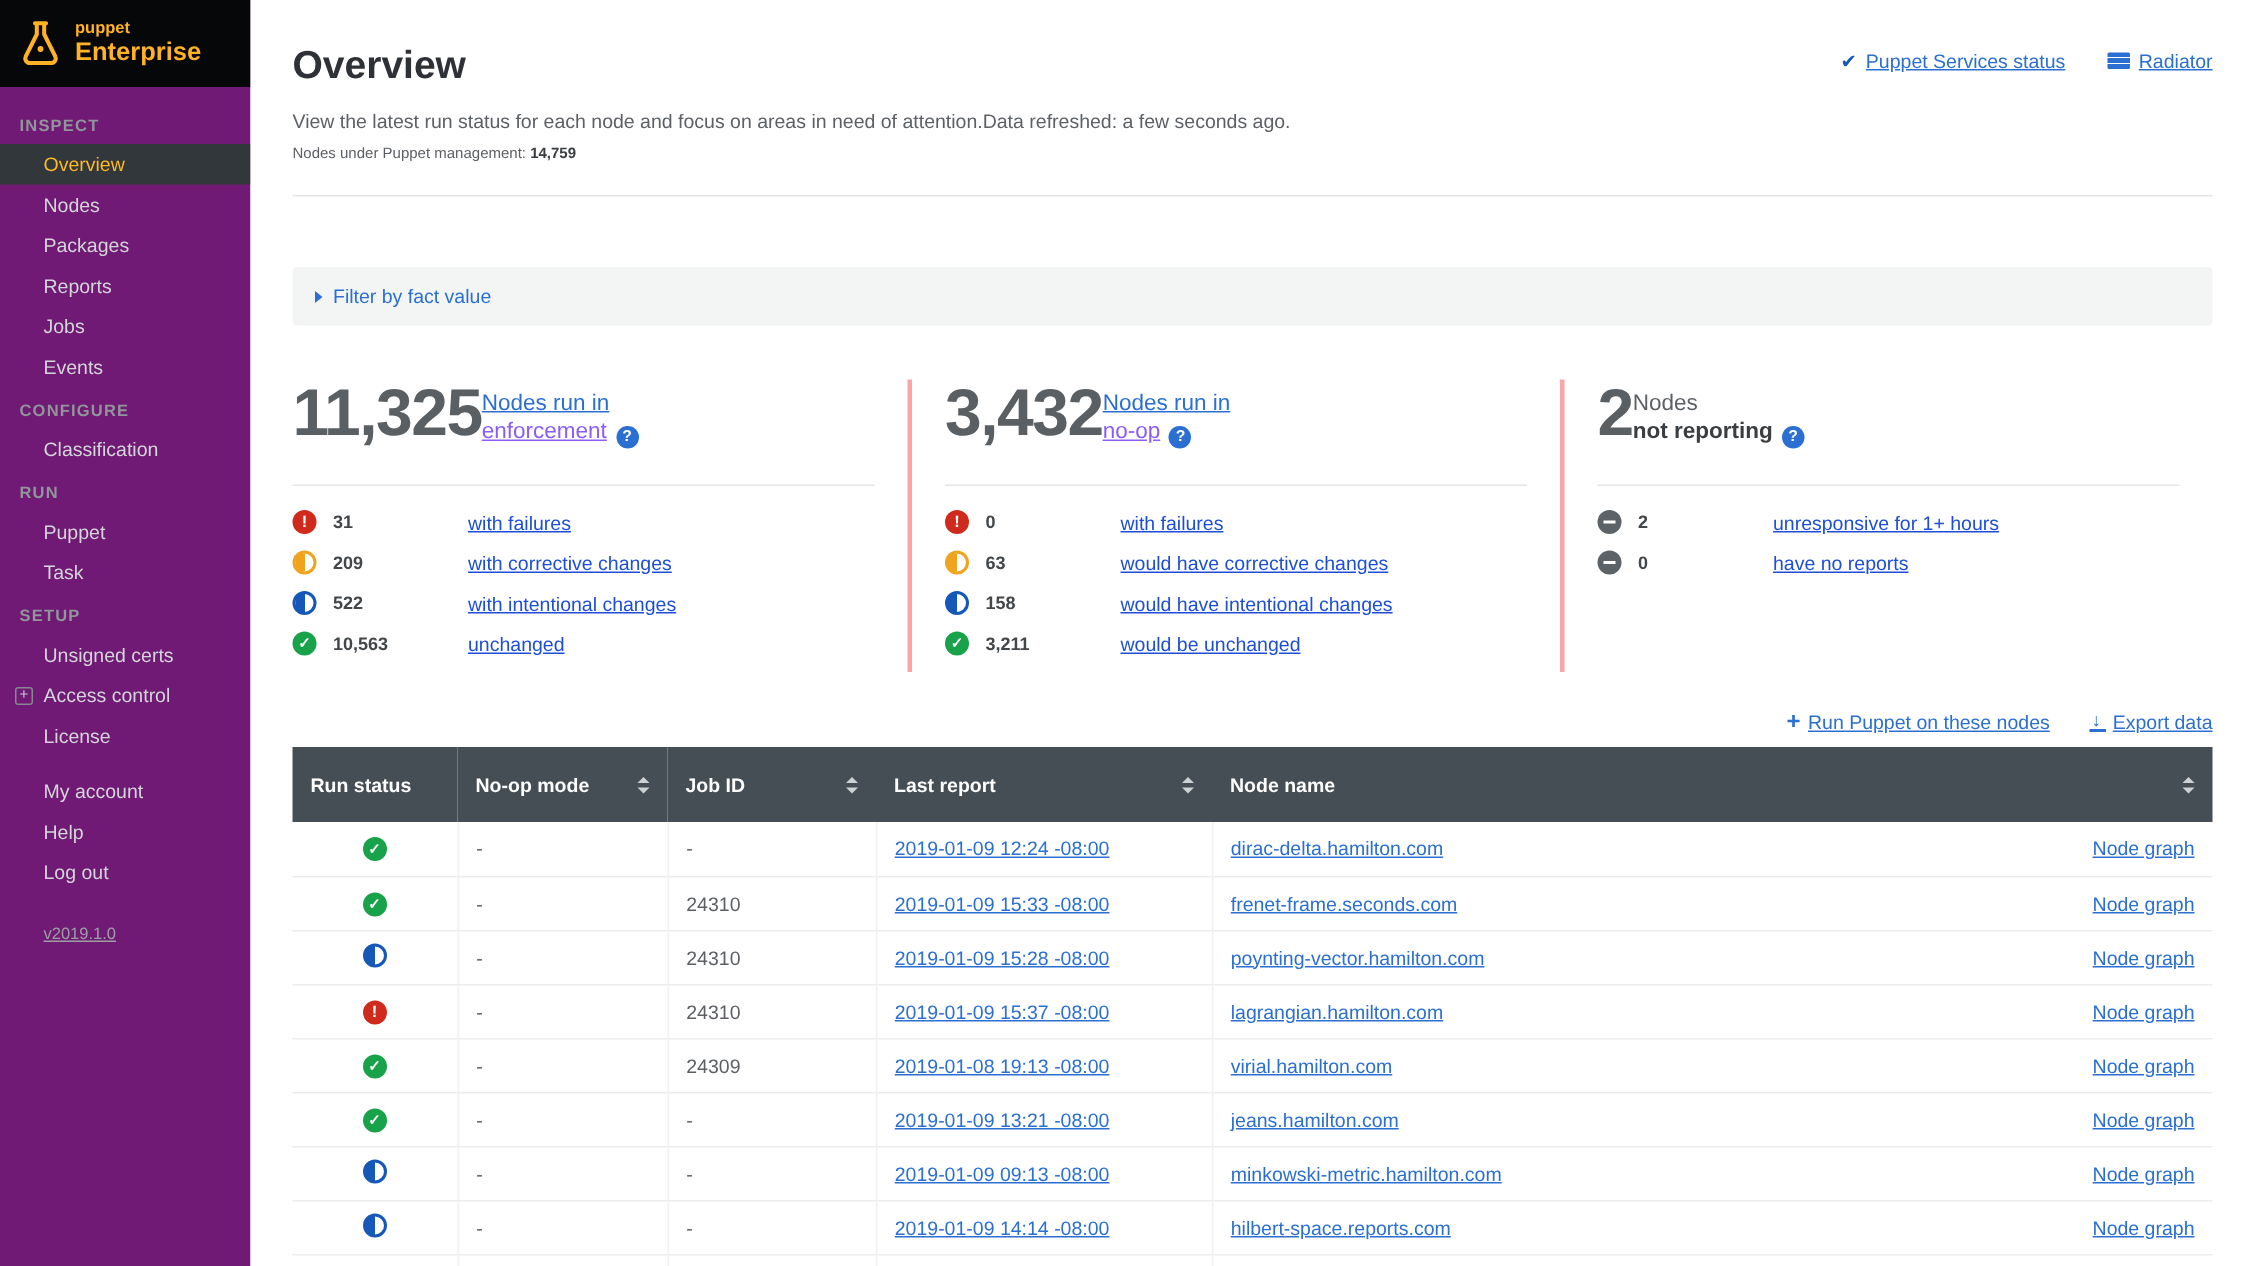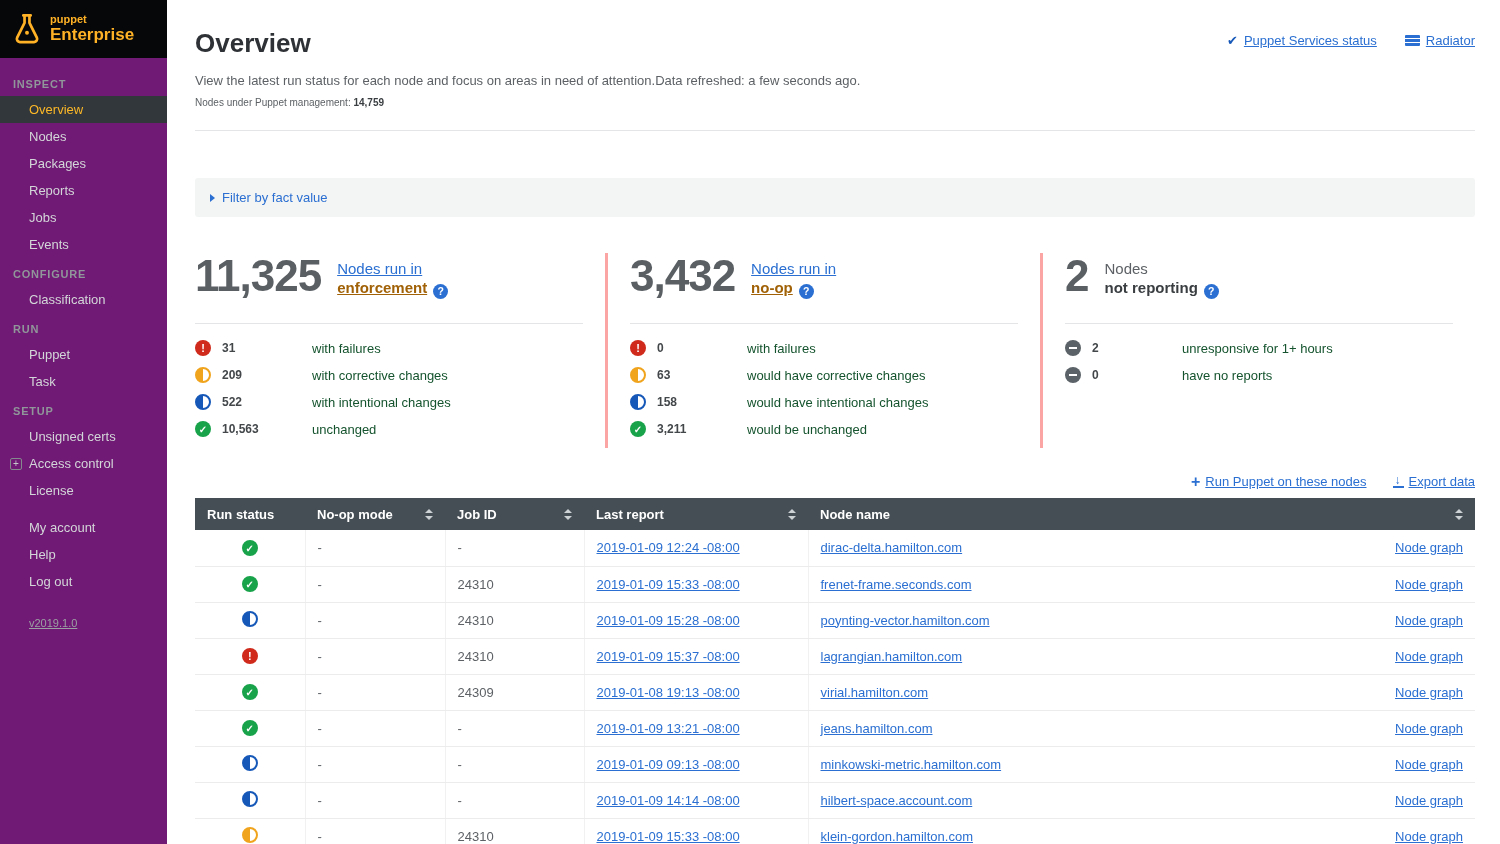--- a/index.html
+++ b/index.html
@@ -47,35 +47,35 @@
     display:flex; align-items:center; padding-left:15px; gap:7px; cursor:pointer; }
   .filter-caret { width:0; height:0; border-left:5px solid #2a6fd1; border-top:4px solid transparent;
     border-bottom:4px solid transparent; }
   .filter-label { color:#2a6fd1; font-size:13px; }
 
   
   .cards { display:flex; margin-top:36px; }
   .card { flex:1; padding:0 22px; }
   .card:first-child { padding-left:0; }
   .card + .card { border-left:3px solid #fca5a5; }
-  .card-head { display:flex; align-items:flex-start; gap:16px; min-height:62px; }
+  .card-head { display:flex; align-items:flex-start; min-height:62px; }
   .big-num { font-size:44px; font-weight:600; color:#5a5f63; line-height:46px; letter-spacing:-1px; }
   .card-head-label { padding-top:6px; font-size:15px; line-height:19px; }
   .card-link-l1 { color:#2a6fd1; text-decoration:underline; cursor:pointer; display:block; }
-  .card-link-l2 { color:#a16207; text-decoration:underline; cursor:pointer; font-weight:bold; }
+  .card-link-l2 { color:#8b5cf6; text-decoration:underline; cursor:pointer; font-weight:normal; }
   .card-plain-l1 { color:#5d6165; display:block; }
   .card-plain-l2 { color:#3a3e41; font-weight:bold; }
   .help-icon { display:inline-block; width:15px; height:15px; background:#2a6fd1; color:#fff;
     border-radius:50%; font-size:10.5px; line-height:15px; text-align:center; font-weight:bold;
     margin-left:6px; vertical-align:-2px; cursor:pointer; }
   .help-icon::after { content:"?"; }
   .card-divider { border-bottom:1px solid #e4e5e6; margin:8px 0 16px 0; }
   .stat-row { display:flex; align-items:center; margin-bottom:11px; }
   .stat-count { font-size:12px; font-weight:bold; color:#43474a; margin-left:11px; min-width:90px; }
-  .stat-link { color:#14532d; font-size:13px; cursor:pointer; }
+  .stat-link { color:#1d4ed8; font-size:13px; text-decoration:underline; cursor:pointer; }
 
   
   .status-dot { width:16px; height:16px; border-radius:50%; display:inline-flex;
     align-items:center; justify-content:center; flex:none; position:relative;
     color:#fff; font-size:11px; font-weight:bold; }
   .status-dot[data-status="failure"] { background:#cf2a1b; }
   .status-dot[data-status="failure"]::after { content:"!"; }
   .status-dot[data-status="unchanged"] { background:#18a24a; }
   .status-dot[data-status="unchanged"]::after { content:"✓"; font-size:10px; }
   .status-dot[data-status="corrective"] { border:2px solid #f0a41e;
@@ -92,21 +92,21 @@
   .dl-icon { width:11px; height:12px; position:relative; }
   .dl-icon::before { content:"↓"; position:absolute; top:-3px; left:2px; color:#2a6fd1;
     font-weight:bold; font-size:12px; }
   .dl-icon::after { content:""; position:absolute; bottom:0; left:0; width:11px; height:2px; background:#2a6fd1; }
 
   
   table { width:100%; border-collapse:collapse; table-layout:fixed; }
   col.c-status { width:110px; } col.c-noop { width:140px; } col.c-job { width:139px; }
   col.c-report { width:224px; }
   thead th { background:#454e54; color:#fff; font-size:13px; font-weight:bold; text-align:left;
-    height:32px; padding:0 12px; }
+    height:50px; padding:0 12px; }
   thead th .th-inner { display:flex; align-items:center; justify-content:space-between; }
   .sort { display:inline-flex; flex-direction:column; gap:3px; cursor:pointer; }
   .sort::before { content:""; border-left:4px solid transparent; border-right:4px solid transparent;
     border-bottom:4px solid #cdd2d5; }
   .sort::after { content:""; border-left:4px solid transparent; border-right:4px solid transparent;
     border-top:4px solid #cdd2d5; }
   tbody td { height:36px; border-bottom:1px solid #ececec; border-right:1px solid #f1f1f1;
     padding:0 12px; font-size:13px; color:#5d6165; background:#fff; }
   tbody td:last-child { border-right:none; }
   td.cell-status { text-align:center; }
@@ -415,21 +415,21 @@
           </span>
             </td>
         </tr>
         <tr>
           <td class="cell-status"><span class="status-dot" data-status="intentional"></span></td>
           <td>-</td>
           <td>-</td>
           <td><span class="lnk">2019-01-09 14:14 -08:00</span></td>
           <td>
               <span class="node-cell">
-            <span class="lnk">hilbert-space.account.com</span>
+            <span class="lnk">hilbert-space.reports.com</span>
             <span class="lnk">Node graph</span>
           </span>
             </td>
         </tr>
         <tr>
           <td class="cell-status"><span class="status-dot" data-status="corrective"></span></td>
           <td>-</td>
           <td>24310</td>
           <td><span class="lnk">2019-01-09 15:33 -08:00</span></td>
           <td>

